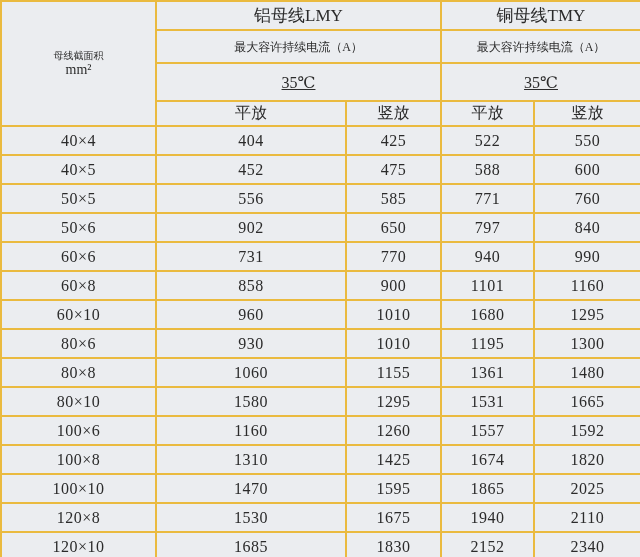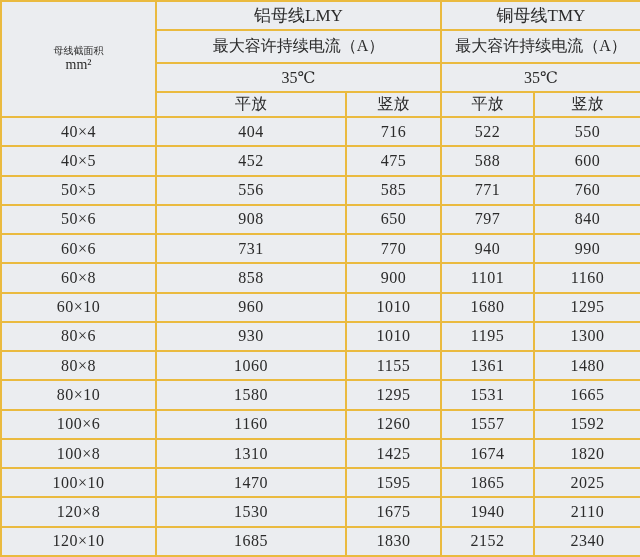--- a/index.html
+++ b/index.html
@@ -31,28 +31,28 @@
     text-align:center;
     vertical-align:middle;
     font-weight:normal;
     font-size:16px;
     padding:0;
     overflow:hidden;
     white-space:nowrap;
   }
   thead tr.hr1{height:29px;}
   thead tr.hr2{height:33px;}
-  thead tr.hr3{height:29px;}
+  thead tr.hr3{height:38px;text-decoration:underline;}
   thead tr.hr4{height:25px;padding-left:14px;}
   tbody tr{height:29px;}
   tbody td{font-size:16px;letter-spacing:0.5px;}
   .corner-title{font-size:10px;line-height:1.3;}
   .corner-unit{font-size:14px;line-height:1.2;}
   .group-label{font-size:17px;margin-top:28px;}
-  .subheader-label{font-size:16px;}
+  .subheader-label{font-size:12px;}
   .temp-label{font-size:16px;}
   .orient-label{font-size:16px;}
 </style>
 </head>
 <body>
 
 <table>
   <colgroup>
     <col class="c1">
       <col class="c2">
@@ -101,41 +101,41 @@
       </th>
       <th>
         <span class="orient-label">竖放</span>
       </th>
     </tr>
   </thead>
   <tbody id="table-body">
       <tr>
         <td>40×4</td>
         <td>404</td>
-        <td>716</td>
+        <td>425</td>
         <td>522</td>
         <td>550</td>
       </tr>
       <tr>
         <td>40×5</td>
         <td>452</td>
         <td>475</td>
         <td>588</td>
         <td>600</td>
       </tr>
       <tr>
         <td>50×5</td>
         <td>556</td>
         <td>585</td>
         <td>771</td>
         <td>760</td>
       </tr>
       <tr>
         <td>50×6</td>
-        <td>908</td>
+        <td>902</td>
         <td>650</td>
         <td>797</td>
         <td>840</td>
       </tr>
       <tr>
         <td>60×6</td>
         <td>731</td>
         <td>770</td>
         <td>940</td>
         <td>990</td>

